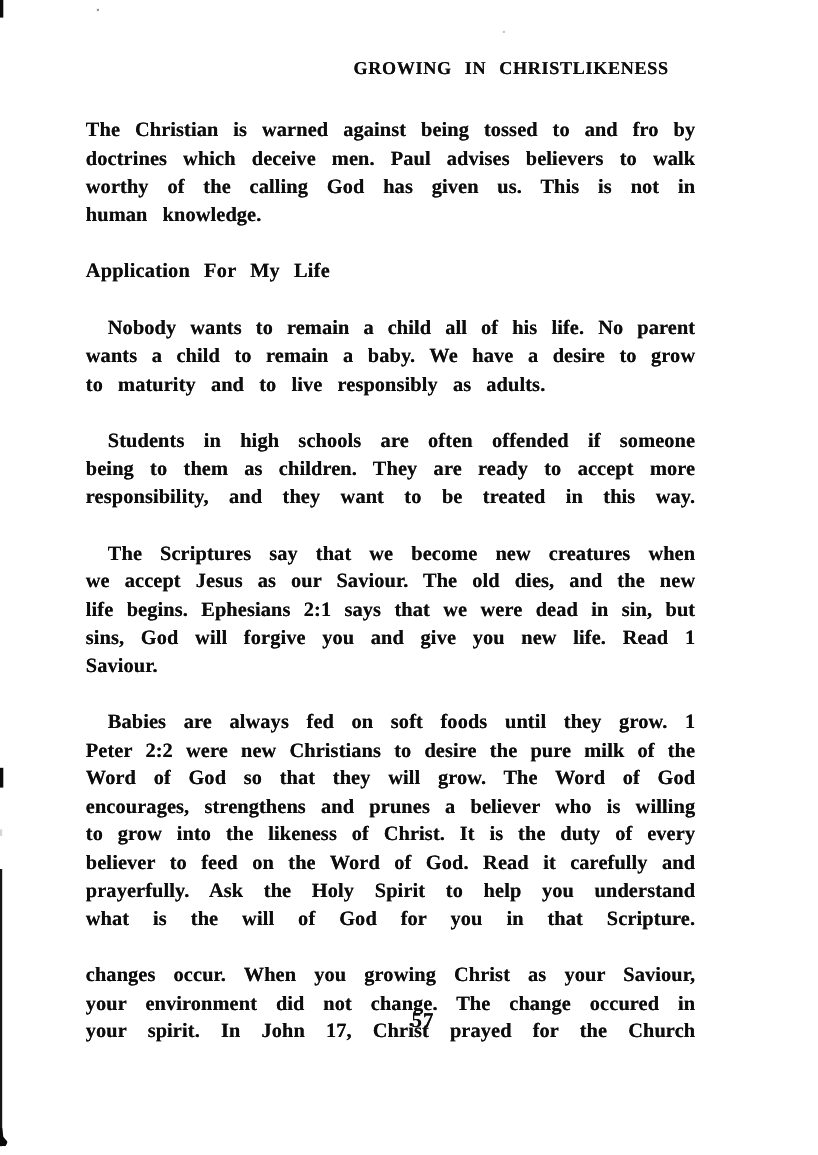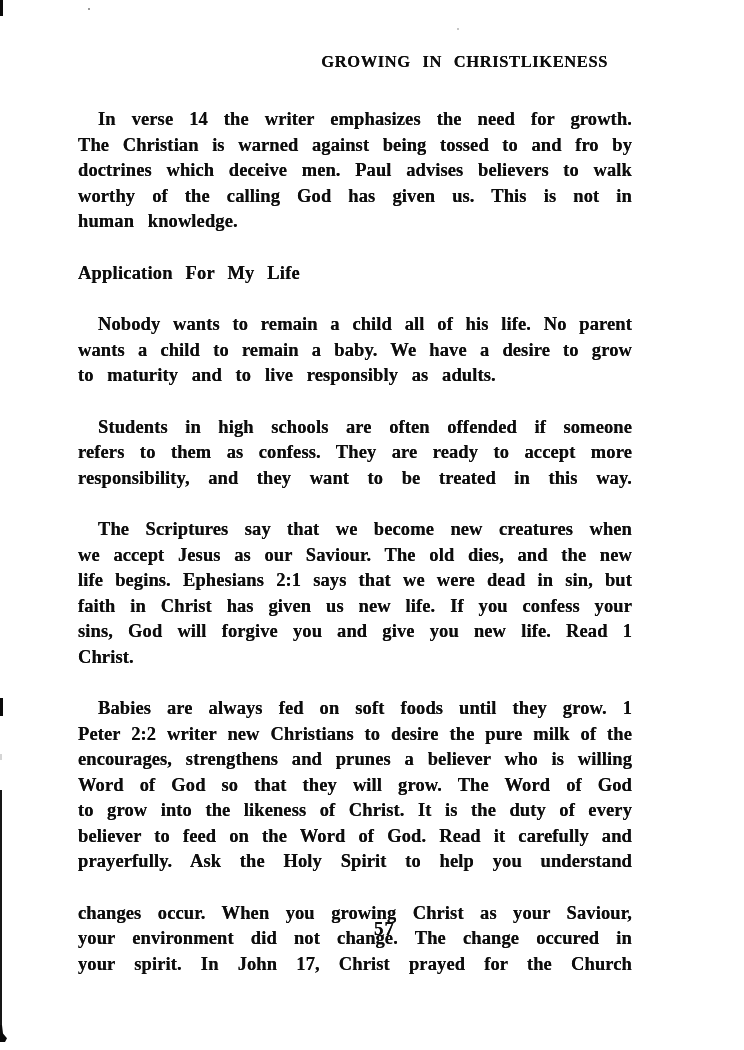--- a/index.html
+++ b/index.html
@@ -76,53 +76,52 @@
 </style>
 </head>
 <body>
 
 <div class="page">
 
   <div class="running-header ink">GROWING IN CHRISTLIKENESS</div>
 
   <div class="page-body">
       <div class="para block">
-        <div class="line ink indent">In verse 14 the writer emphasizes the need for growth.</div>
         <div class="line ink">The Christian is warned against being tossed to and fro by</div>
         <div class="line ink">doctrines which deceive men. Paul advises believers to walk</div>
         <div class="line ink">worthy of the calling God has given us. This is not in</div>
         <div class="line ink last-wide">human knowledge.</div>
       </div>
       <div class="heading ink block">Application For My Life</div>
       <div class="para block">
         <div class="line ink indent">Nobody wants to remain a child all of his life. No parent</div>
         <div class="line ink">wants a child to remain a baby. We have a desire to grow</div>
         <div class="line ink last-wide">to maturity and to live responsibly as adults.</div>
       </div>
       <div class="para block">
         <div class="line ink indent">Students in high schools are often offended if someone</div>
-        <div class="line ink">refers to them as confess. They are ready to accept more</div>
+        <div class="line ink">being to them as children. They are ready to accept more</div>
         <div class="line ink last-justify">responsibility, and they want to be treated in this way.</div>
       </div>
       <div class="para block">
         <div class="line ink indent">The Scriptures say that we become new creatures when</div>
         <div class="line ink">we accept Jesus as our Saviour. The old dies, and the new</div>
         <div class="line ink">life begins. Ephesians 2:1 says that we were dead in sin, but</div>
-        <div class="line ink">faith in Christ has given us new life. If you confess your</div>
         <div class="line ink">sins, God will forgive you and give you new life. Read 1</div>
-        <div class="line ink last-plain">Christ.</div>
+        <div class="line ink last-plain">Saviour.</div>
       </div>
       <div class="para block">
         <div class="line ink indent">Babies are always fed on soft foods until they grow. 1</div>
-        <div class="line ink">Peter 2:2 writer new Christians to desire the pure milk of the</div>
+        <div class="line ink">Peter 2:2 were new Christians to desire the pure milk of the</div>
+        <div class="line ink">Word of God so that they will grow. The Word of God</div>
         <div class="line ink">encourages, strengthens and prunes a believer who is willing</div>
-        <div class="line ink">Word of God so that they will grow. The Word of God</div>
         <div class="line ink">to grow into the likeness of Christ. It is the duty of every</div>
         <div class="line ink">believer to feed on the Word of God. Read it carefully and</div>
         <div class="line ink">prayerfully. Ask the Holy Spirit to help you understand</div>
+        <div class="line ink last-justify">what is the will of God for you in that Scripture.</div>
       </div>
       <div class="para block">
         <div class="line ink">changes occur. When you growing Christ as your Saviour,</div>
         <div class="line ink">your environment did not change. The change occured in</div>
         <div class="line ink last-justify">your spirit. In John 17, Christ prayed for the Church</div>
       </div>
     </div>
 
   <div class="page-number ink">57</div>
 

